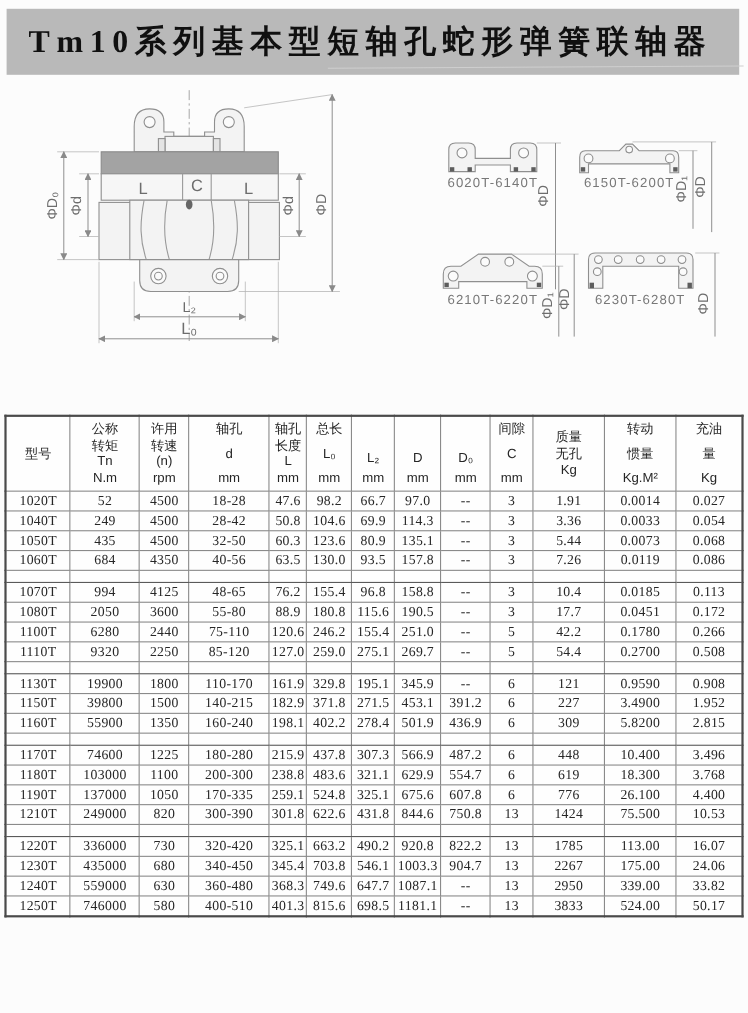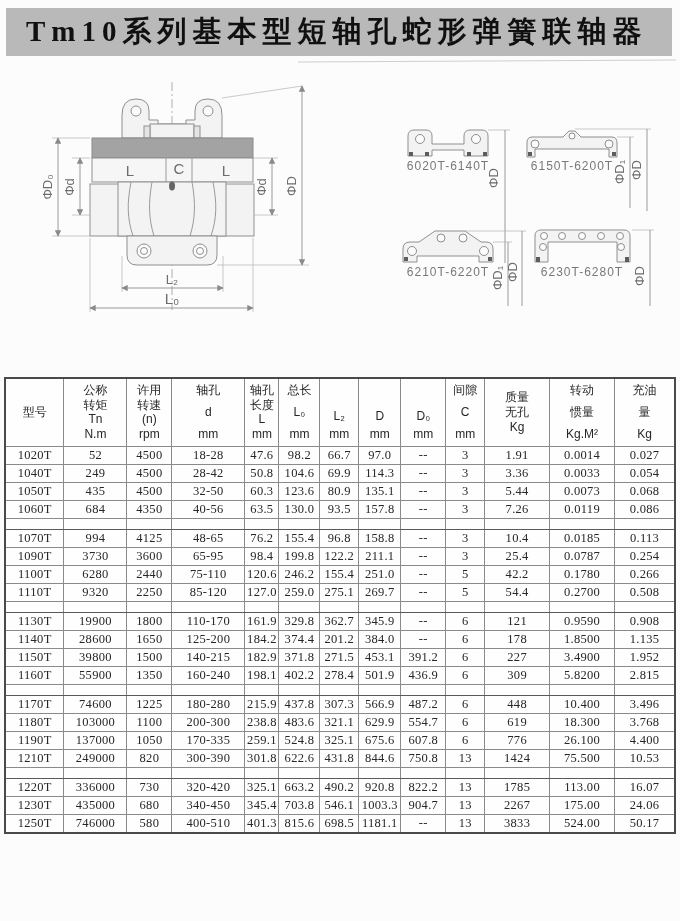--- a/index.html
+++ b/index.html
@@ -5,21 +5,21 @@
   html,body{margin:0;padding:0;}
   body{
     width:680px;height:921px;position:relative;background:#fcfcfc;
     font-family:"Liberation Sans","DejaVu Sans",sans-serif;
     -webkit-font-smoothing:antialiased;
   }
   .page{position:absolute;inset:0;overflow:hidden;}
 
   
   .title-bar{
-    position:absolute;left:6px;top:8px;width:666px;height:48px;
+    position:absolute;left:6px;top:8px;width:666px;height:60px;
     background:#b9b9b9;display:flex;align-items:center;
   }
   .title-bar h1{
     margin:0;padding-left:20px;
     font-family:"Liberation Serif","DejaVu Serif",serif;
     font-size:29px;font-weight:bold;letter-spacing:6px;color:#101010;
     white-space:nowrap;
   }
 
   
@@ -406,33 +406,33 @@
           <td>155.4</td>
           <td>96.8</td>
           <td>158.8</td>
           <td>--</td>
           <td>3</td>
           <td>10.4</td>
           <td>0.0185</td>
           <td>0.113</td>
         </tr>
         <tr>
-          <td>1090T</td>
-          <td>3730</td>
+          <td>1080T</td>
+          <td>2050</td>
           <td>3600</td>
-          <td>65-95</td>
-          <td>98.4</td>
-          <td>199.8</td>
-          <td>122.2</td>
-          <td>211.1</td>
+          <td>55-80</td>
+          <td>88.9</td>
+          <td>180.8</td>
+          <td>115.6</td>
+          <td>190.5</td>
           <td>--</td>
           <td>3</td>
-          <td>25.4</td>
-          <td>0.0787</td>
-          <td>0.254</td>
+          <td>17.7</td>
+          <td>0.0451</td>
+          <td>0.172</td>
         </tr>
         <tr>
           <td>1100T</td>
           <td>6280</td>
           <td>2440</td>
           <td>75-110</td>
           <td>120.6</td>
           <td>246.2</td>
           <td>155.4</td>
           <td>251.0</td>
@@ -472,42 +472,27 @@
           <td></td>
           <td></td>
         </tr>
         <tr>
           <td>1130T</td>
           <td>19900</td>
           <td>1800</td>
           <td>110-170</td>
           <td>161.9</td>
           <td>329.8</td>
-          <td>362.7</td>
+          <td>195.1</td>
           <td>345.9</td>
           <td>--</td>
           <td>6</td>
           <td>121</td>
           <td>0.9590</td>
           <td>0.908</td>
-        </tr>
-        <tr>
-          <td>1140T</td>
-          <td>28600</td>
-          <td>1650</td>
-          <td>125-200</td>
-          <td>184.2</td>
-          <td>374.4</td>
-          <td>201.2</td>
-          <td>384.0</td>
-          <td>--</td>
-          <td>6</td>
-          <td>178</td>
-          <td>1.8500</td>
-          <td>1.135</td>
         </tr>
         <tr>
           <td>1150T</td>
           <td>39800</td>
           <td>1500</td>
           <td>140-215</td>
           <td>182.9</td>
           <td>371.8</td>
           <td>271.5</td>
           <td>453.1</td>
@@ -646,20 +631,35 @@
           <td>703.8</td>
           <td>546.1</td>
           <td>1003.3</td>
           <td>904.7</td>
           <td>13</td>
           <td>2267</td>
           <td>175.00</td>
           <td>24.06</td>
         </tr>
         <tr>
+          <td>1240T</td>
+          <td>559000</td>
+          <td>630</td>
+          <td>360-480</td>
+          <td>368.3</td>
+          <td>749.6</td>
+          <td>647.7</td>
+          <td>1087.1</td>
+          <td>--</td>
+          <td>13</td>
+          <td>2950</td>
+          <td>339.00</td>
+          <td>33.82</td>
+        </tr>
+        <tr>
           <td>1250T</td>
           <td>746000</td>
           <td>580</td>
           <td>400-510</td>
           <td>401.3</td>
           <td>815.6</td>
           <td>698.5</td>
           <td>1181.1</td>
           <td>--</td>
           <td>13</td>

